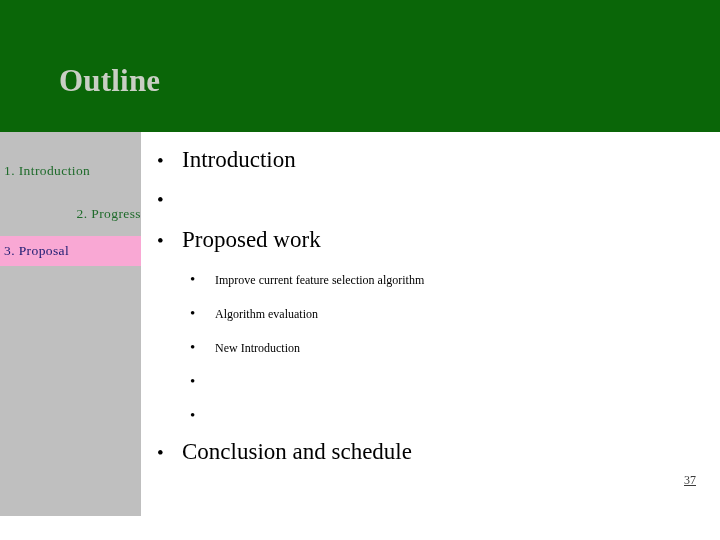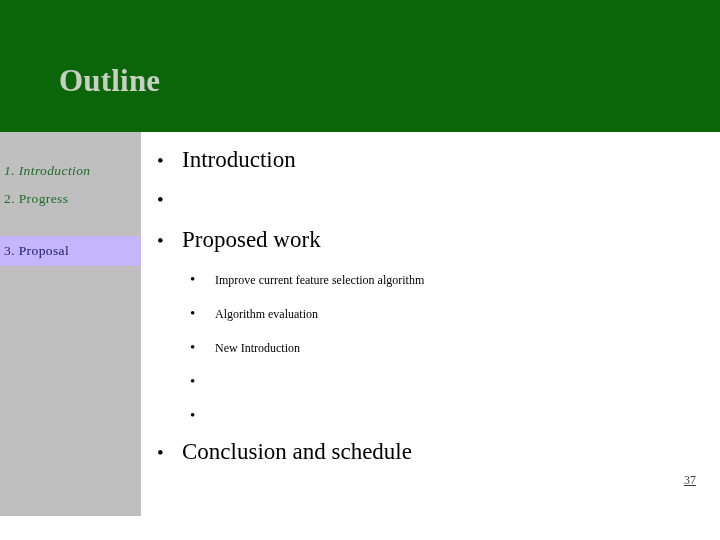--- a/index.html
+++ b/index.html
@@ -62,23 +62,23 @@
     box-sizing: border-box;
     padding-left: 4px;
   }
   .sidebar-item .sb-label {
     font-family: "Liberation Serif", "DejaVu Serif", serif;
     font-size: 13.5px;
     line-height: 16px;
     letter-spacing: 0.4px;
     white-space: nowrap;
   }
-  .sb-1 { top: 24px; font-style: italic; }
-  .sb-2 { top: 52px; }
-  .sb-3 { top: 104px; background: #c4b5fd; }
+  .sb-1 { top: 24px; }
+  .sb-2 { top: 67px; justify-content: flex-end; }
+  .sb-3 { top: 104px; background: #f9a8d4; }
   .sb-4 { top: 148px; }
 
   .sb-green .sb-label { color: #1f6b2b; }
   .sb-active .sb-label { color: #191970; }
 
   
   .content {
     position: absolute;
     left: 141px;
     top: 132px;

